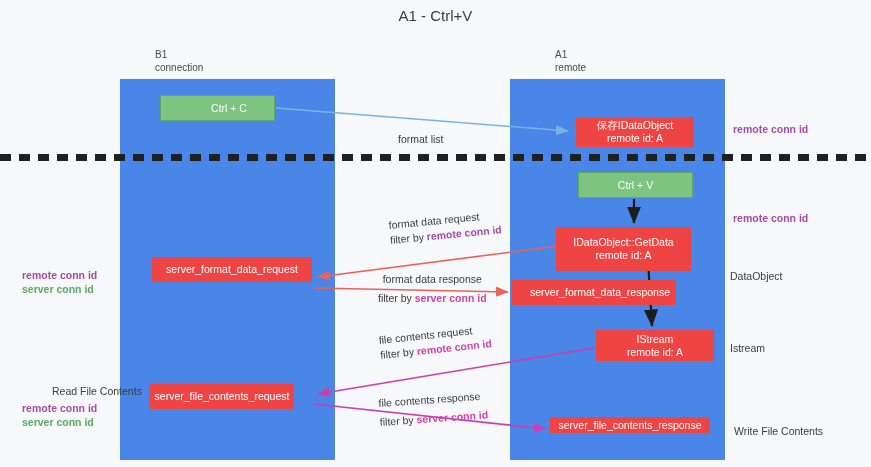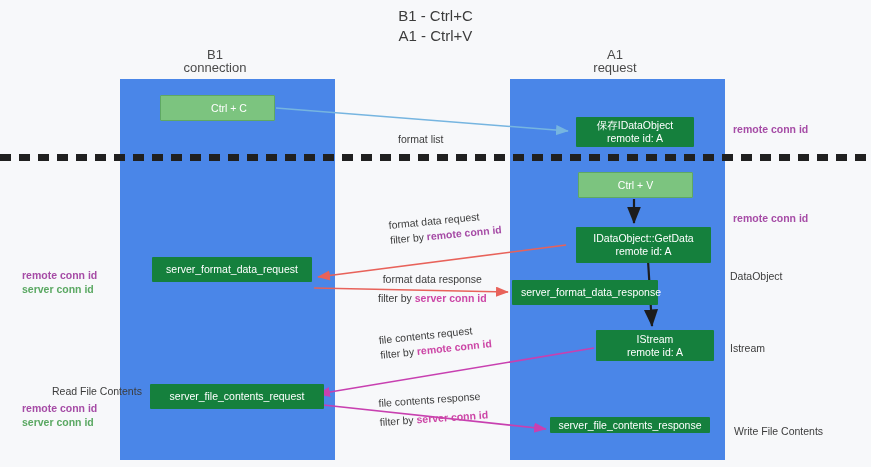--- a/index.html
+++ b/index.html
@@ -15,48 +15,48 @@
 
   
   #title{
     left:0;top:6px;width:871px;text-align:center;
     font-size:15px;color:#3c3c3c;line-height:20px;
   }
   #title div{white-space:pre;}
 
   
   .col-head{
-    text-align:center;font-size:13px;color:#4a4a4a;line-height:13px;
+    text-align:left;font-size:10px;color:#4a4a4a;line-height:13px;
   }
   #head-b1{left:155px;top:48px;width:120px;}
   #head-a1{left:555px;top:48px;width:120px;}
 
   
   .lane{background:#4a86e8;}
   #lane-b1{left:120px;top:79px;width:215px;height:381px;}
   #lane-a1{left:510px;top:79px;width:215px;height:381px;}
 
   
   .node{
     position:absolute;box-sizing:border-box;
     display:flex;flex-direction:column;align-items:center;justify-content:center;
     color:#ffffff;font-size:10.5px;line-height:13px;text-align:center;
     border-radius:1px;
   }
   .green{background:#7cc47f;border:1px solid #5fa863;}
-  .orange{background:#15803d;}
+  .orange{background:#ef4444;}
 
   #n-ctrlc{left:160px;top:95px;width:115px;height:26px;padding-left:23px;}
   #n-ctrlv{left:578px;top:172px;width:115px;height:26px;}
   #n-idataobject{left:576px;top:117px;width:118px;height:30px;}
-  #n-getdata{left:576px;top:227px;width:135px;height:36px;}
+  #n-getdata{left:556px;top:227px;width:135px;height:44px;}
   #n-istream{left:596px;top:330px;width:118px;height:31px;}
   #n-sfdreq{left:152px;top:257px;width:160px;height:25px;}
-  #n-sfdresp{left:512px;top:280px;width:146px;height:25px;padding-left:12px;}
-  #n-sfcreq{left:150px;top:384px;width:174px;height:25px;}
+  #n-sfdresp{left:512px;top:280px;width:164px;height:25px;padding-left:12px;}
+  #n-sfcreq{left:150px;top:384px;width:144px;height:25px;}
   #n-sfcresp{left:550px;top:417px;width:160px;height:16px;}
 
   
   .lbl{font-size:10.5px;color:#3c3c3c;line-height:15px;white-space:nowrap;}
   .lbl .purple{color:#a64ca6;font-weight:bold;}
   .lbl .magenta{color:#cc46a6;font-weight:bold;}
 
   #l-formatlist{left:398px;top:100px;margin-top:32px;}
   #l-fdreq{left:388px;top:218px;transform:rotate(-5.5deg);transform-origin:left top;}
   #l-fdresp{left:378px;top:272px;text-align:center;}
@@ -85,31 +85,30 @@
   }
 
   svg{position:absolute;left:0;top:0;width:871px;height:467px;overflow:visible;}
 </style>
 </head>
 <body>
 
 <div id="stage">
 
   <div class="abs" id="title">
-    <div>B1 - Ctrl+C</div>
     <div>A1 - Ctrl+V</div>
   </div>
 
   <div class="abs col-head" id="head-b1">
     <div>B1</div>
     <div>connection</div>
   </div>
   <div class="abs col-head" id="head-a1">
     <div>A1</div>
-    <div>request</div>
+    <div>remote</div>
   </div>
 
   <div class="abs lane" id="lane-b1"></div>
   <div class="abs lane" id="lane-a1"></div>
 
   <svg>
     <defs>
       <marker id="ah-blue" markerWidth="9" markerHeight="9" refX="7.5" refY="3.2" orient="auto">
         <path d="M0,0 L8,3.2 L0,6.4 z" fill="#76b5e0"></path>
       </marker>

